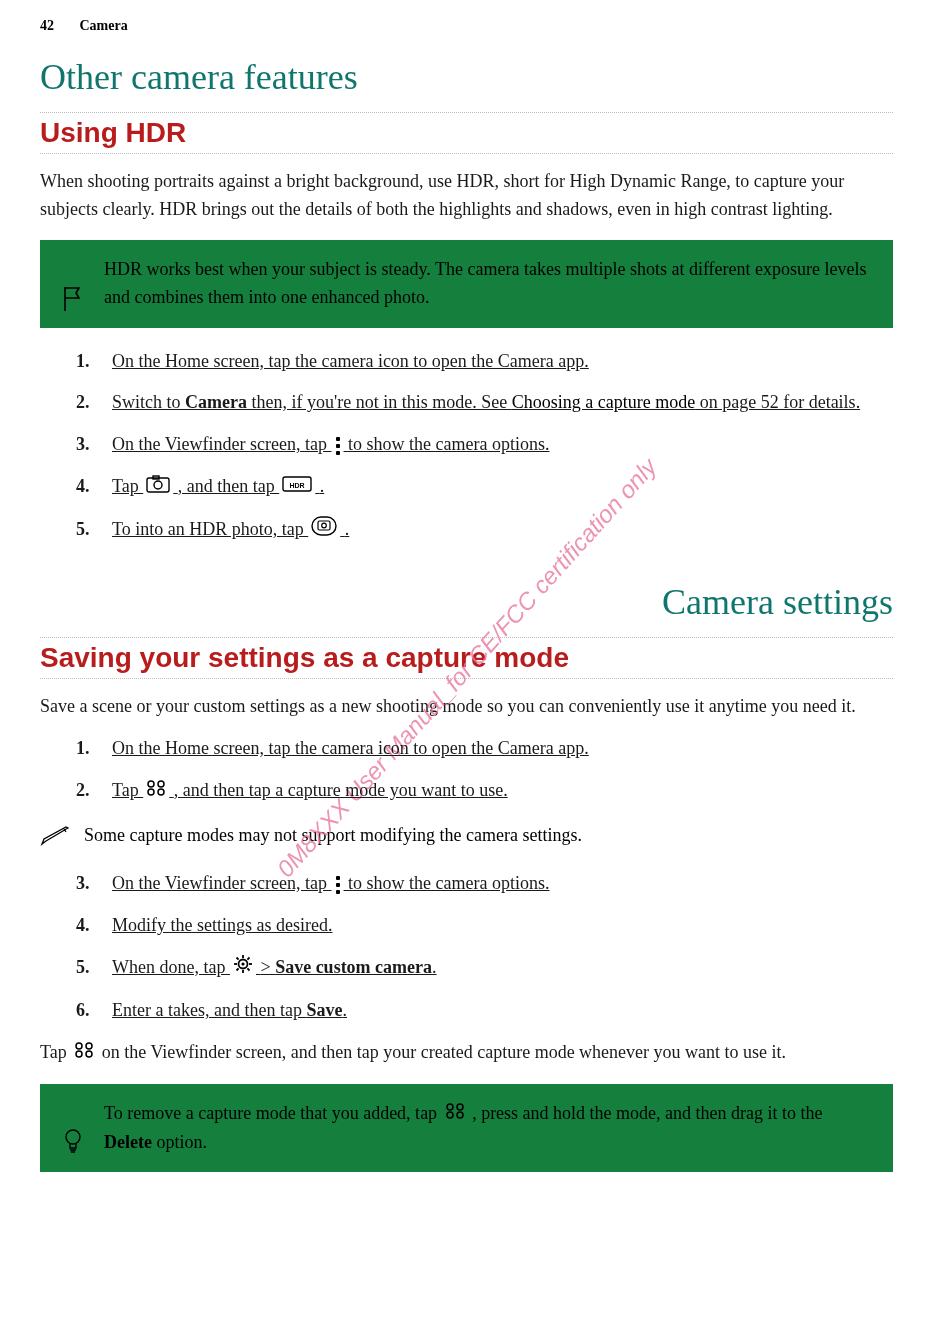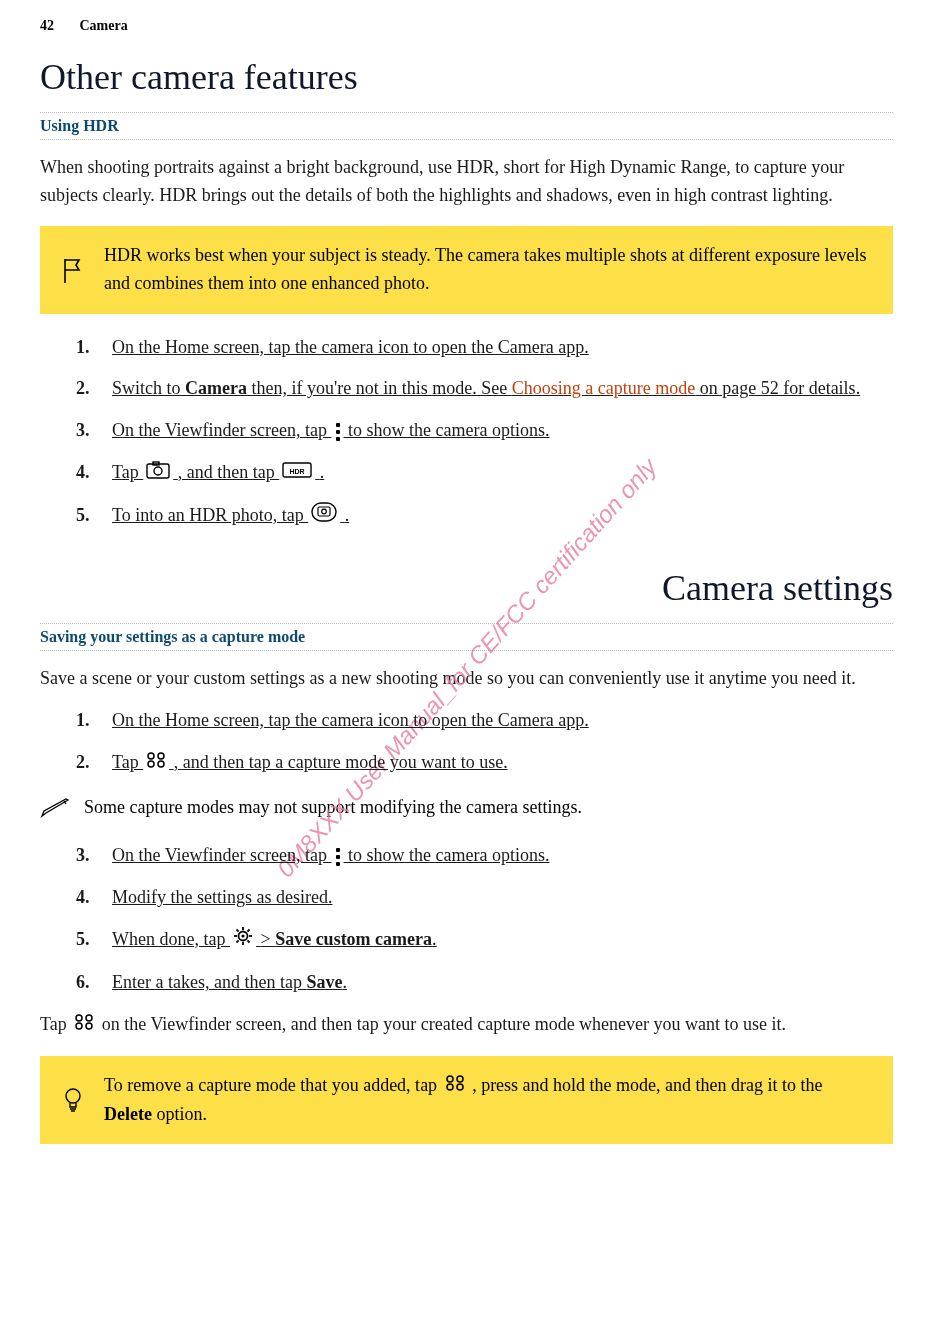--- a/index.html
+++ b/index.html
@@ -11,47 +11,47 @@
       color: #000;
       position: relative;
       padding: 18px 40px 0 40px;
     }
     .header { font-size: 14px; font-weight: bold; margin-bottom: 22px; }
     .header .page-num { display: inline-block; min-width: 36px; }
     h1.main-title {
       font-family: Georgia, serif;
       font-size: 36px;
       font-weight: normal;
-      color: #0f172a;
+      color: #0f766e;
       margin-bottom: 14px;
     }
     .dotted {
       border: 0;
       border-top: 1px dotted #bdbdbd;
       margin: 4px 0;
     }
     h2.sub-title {
-      font-family: Liberation Serif, serif;
-      font-size: 16px;
+      font-family: Liberation Sans, sans-serif;
+      font-size: 28px;
       font-weight: bold;
-      color: #0c4a6e;
+      color: #b91c1c;
       margin-bottom: 4px;
     }
     p.body-text, li.body-text {
       font-size: 18px;
       line-height: 1.55;
       color: #1a1a1a;
     }
     p.para { margin-top: 14px; margin-bottom: 14px; }
     .callout {
-      background: #fde047;
+      background: #15803d;
       padding: 16px 20px 16px 20px;
       margin: 16px 0 20px 0;
       display: flex;
-      align-items: center;
+      align-items: flex-end;
       gap: 18px;
     }
     .callout .callout-icon {
       flex: 0 0 26px;
       display: flex;
       justify-content: center;
       padding-top: 2px;
     }
     .callout .callout-text {
       font-size: 18px;
@@ -71,21 +71,21 @@
       line-height: 1.55;
       text-decoration: underline;
     }
     ol.steps > li::before {
       content: counter(step) ".";
       position: absolute;
       left: 0;
       font-weight: bold;
       font-size: 18px;
     }
-    .link { color: #c2410c; }
+    .link { color: #000000; }
     .icon-three-dots {
       width: 8px; height: 18px;
       display: inline-flex;
       flex-direction: column;
       justify-content: space-between;
       vertical-align: middle;
       margin: 0 2px;
     }
     .icon-three-dots span {
       width: 4px; height: 4px; background: #000; border-radius: 1px; margin: 0 auto;

